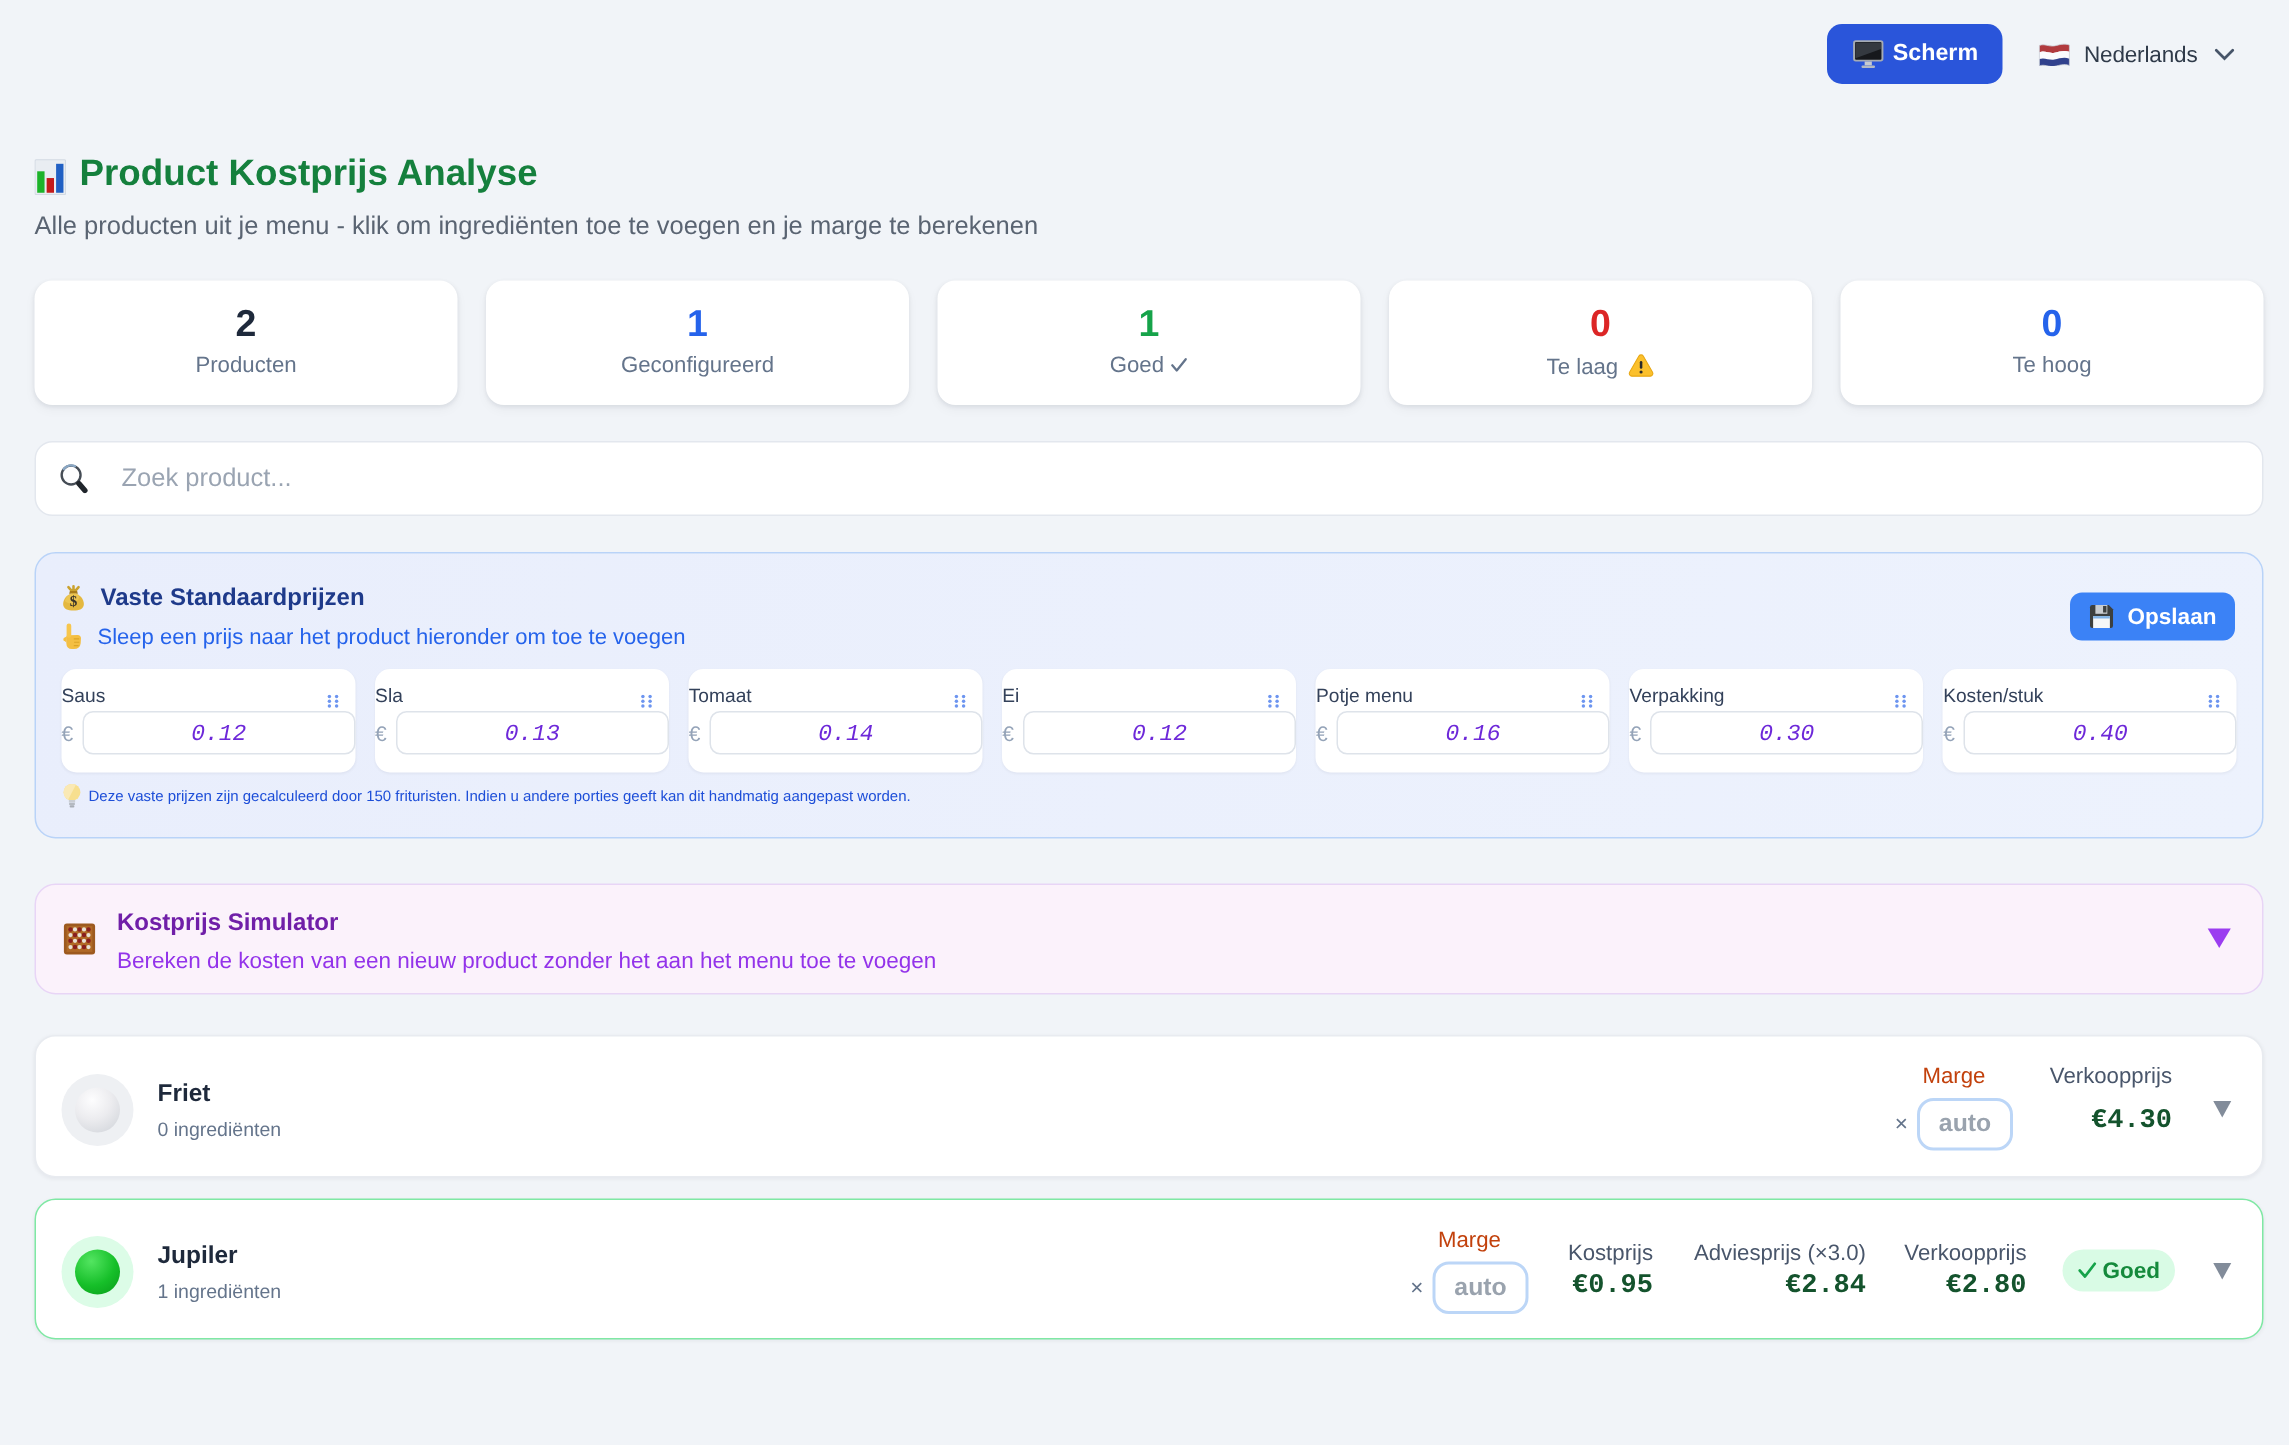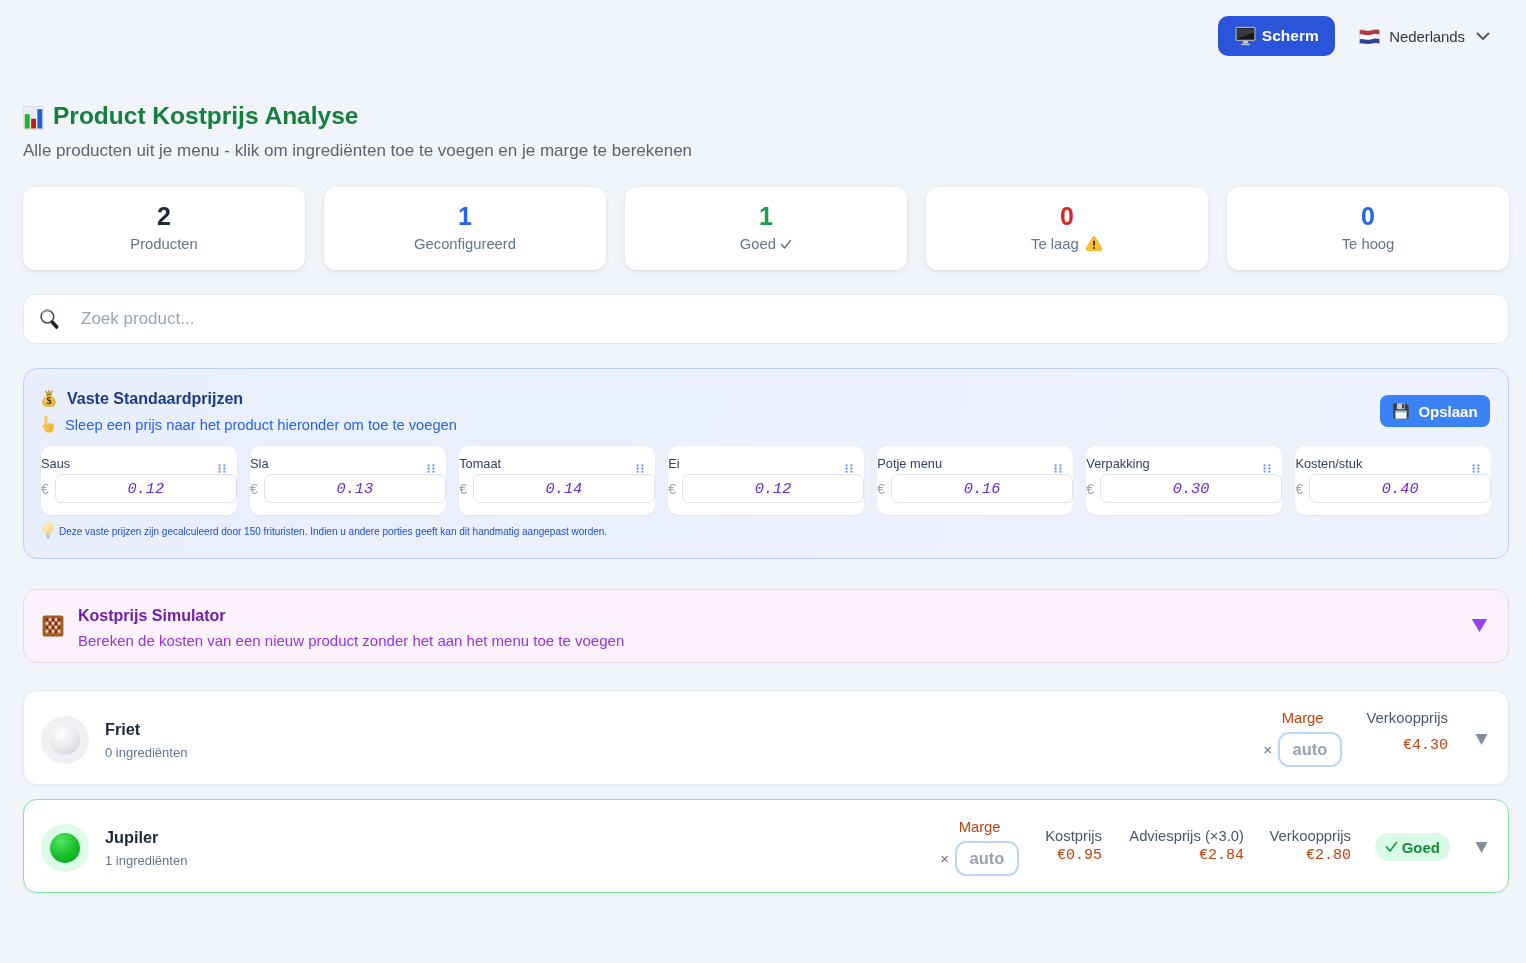--- a/index.html
+++ b/index.html
@@ -64,21 +64,21 @@
 .ball { width:30px; height:30px; border-radius:50%; }
 .ball.white { background:radial-gradient(circle at 38% 28%, #fdfdfe 0%, #ececef 45%, #cdd1d7 100%); }
 .ball.greenb { background:radial-gradient(circle at 36% 26%, #53e561 0%, #16bf29 55%, #089a19 100%); }
 .pinfo { margin-left:16px; position:relative; top:2px; }
 .pname { font-size:16.3px; font-weight:bold; color:#1e293b; }
 .pcount { font-size:13px; color:#64748b; margin-top:6px; }
 .mlbl { font-size:14.8px; color:#c2410c; line-height:17px; }
 .x { color:#64748b; font-size:15px; }
 .auto { width:64px; height:35px; box-sizing:border-box; border:2px solid #bcd6f7; border-radius:11px; display:flex; align-items:center; justify-content:center; color:#9aa3ae; font-weight:bold; font-size:16.5px; background:#fff; }
 .vlbl { font-size:14.8px; color:#49566b; line-height:17px; }
-.vval { font-family:"Liberation Mono", monospace; font-weight:normal; font-size:15px; color:#c2410c; margin-top:10px; }
+.vval { font-family:"Liberation Mono", monospace; font-weight:bold; font-size:18px; color:#14532d; margin-top:10px; }
 .goed { position:absolute; top:33px; background:#d9fbe5; color:#158a3c; font-weight:bold; font-size:15px; height:28px; padding:0 10px; border-radius:999px; display:flex; align-items:center; gap:4px; }
 </style>
 </head>
 <body>
 
 <div id="hdr" class="abs">
   <div id="scherm"><svg width="21" height="20" viewBox="0 0 21 20">
         <rect x="0.4" y="0.8" width="20.2" height="14.2" rx="1.8" fill="#a5abb3"></rect>
         <rect x="1.7" y="2" width="17.6" height="11.8" rx="0.7" fill="#16181c"></rect>
         <path d="M2 2.4 h17 v4.2 l-17 6.2 z" fill="#3a3f46" opacity="0.85"></path>

